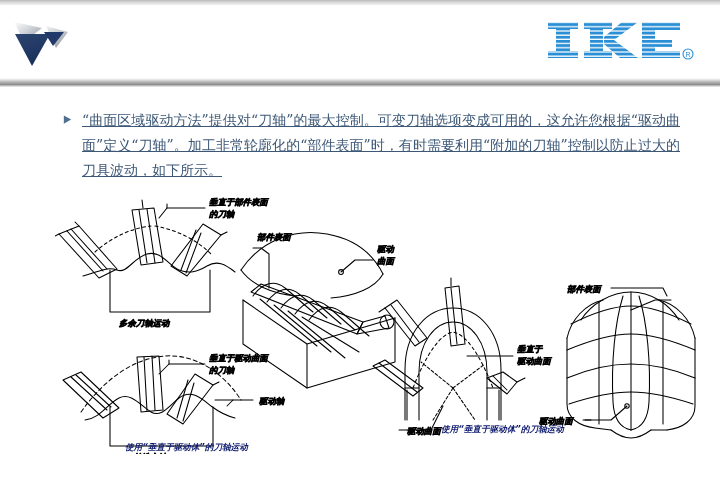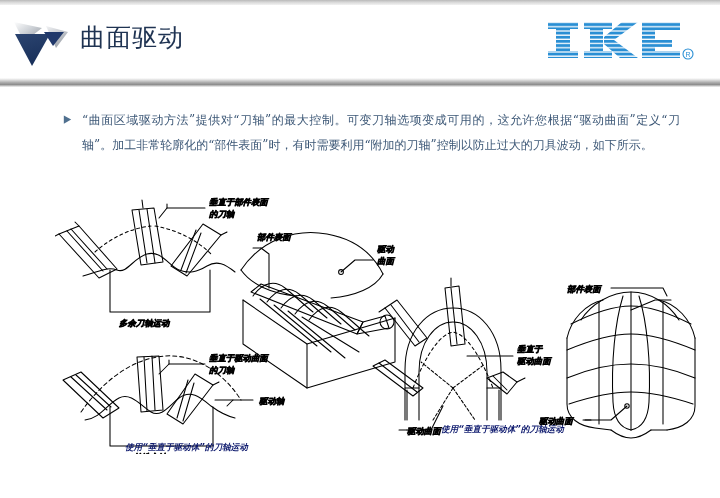--- a/index.html
+++ b/index.html
@@ -69,25 +69,26 @@
     align-items: flex-start;
   }
   .bullet-marker {
     flex: 0 0 auto;
     width: 20px;
     padding-top: 6px;
   }
   .bullet-marker svg { display: block; }
   .bullet-text {
     flex: 1 1 auto;
-    font-size: 12px;
+    font-size: 14px;
     line-height: 25px;
     color: #3d5877;
     text-align: justify;
     font-family: "DejaVu Serif", "Liberation Serif", serif;
+    text-decoration: underline;
   }
 
   
   .diagram-area {
     position: absolute;
     top: 192px; left: 55px;
     width: 660px; height: 262px; font-style: italic;
   }
   .diagram-area svg { display: block; }
 
@@ -124,21 +125,20 @@
       <polygon points="2,10 30,16 12,30" fill="url(#sil1)"></polygon>
 
       <polygon points="34,14 56,20 44,36" fill="url(#sil2)"></polygon>
 
       <polygon points="3,22 38,22 20,54" fill="url(#nv1)"></polygon>
 
       <polygon points="32,20 52,20 41,34" fill="#20386a"></polygon>
     </svg>
   </div>
 
-  <div class="slide-title">曲面驱动</div>
 
   <div class="brand-logo">
     <svg viewBox="0 0 152 44" width="152" height="44">
       <defs>
         <pattern id="strp" patternUnits="userSpaceOnUse" width="4" height="4.2">
           <rect x="0" y="0" width="4" height="3.1" fill="#2a8fd4"></rect>
           <rect x="0" y="3.1" width="4" height="1.1" fill="#ffffff"></rect>
         </pattern>
         <mask id="ikemask">
           <rect x="0" y="0" width="152" height="44" fill="black"></rect>

